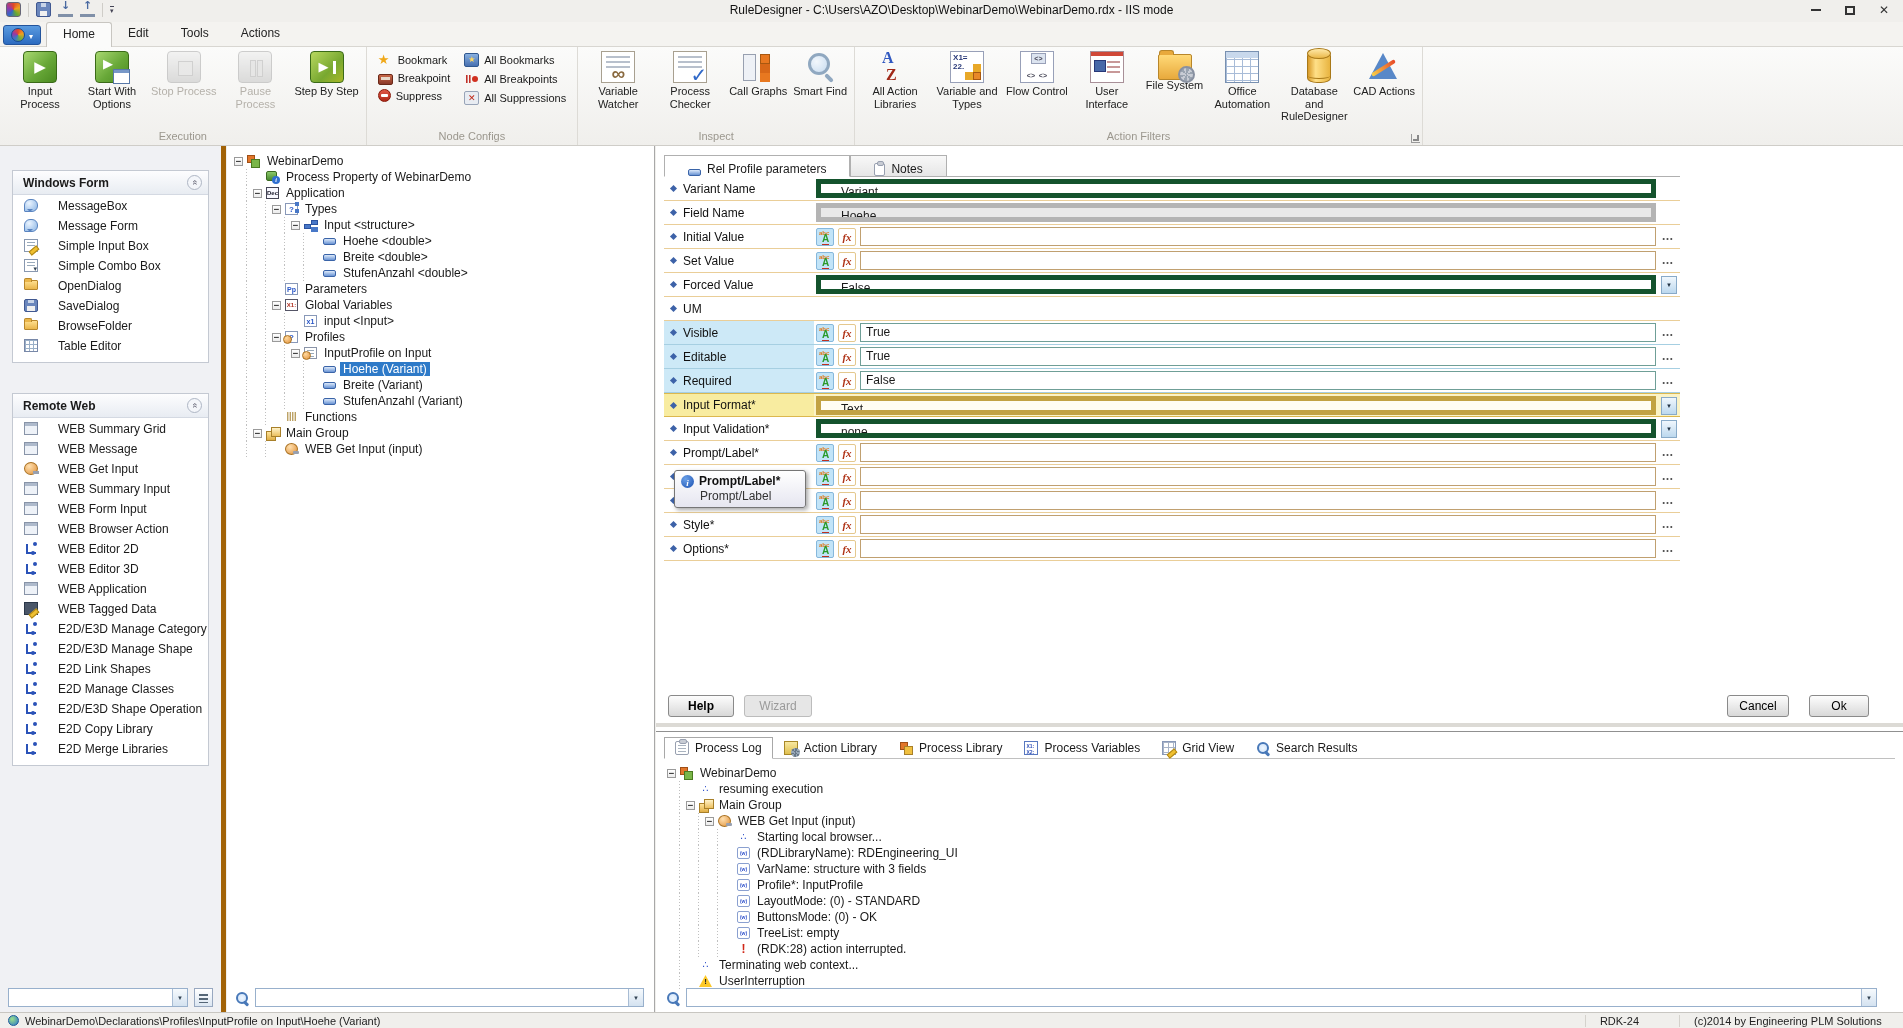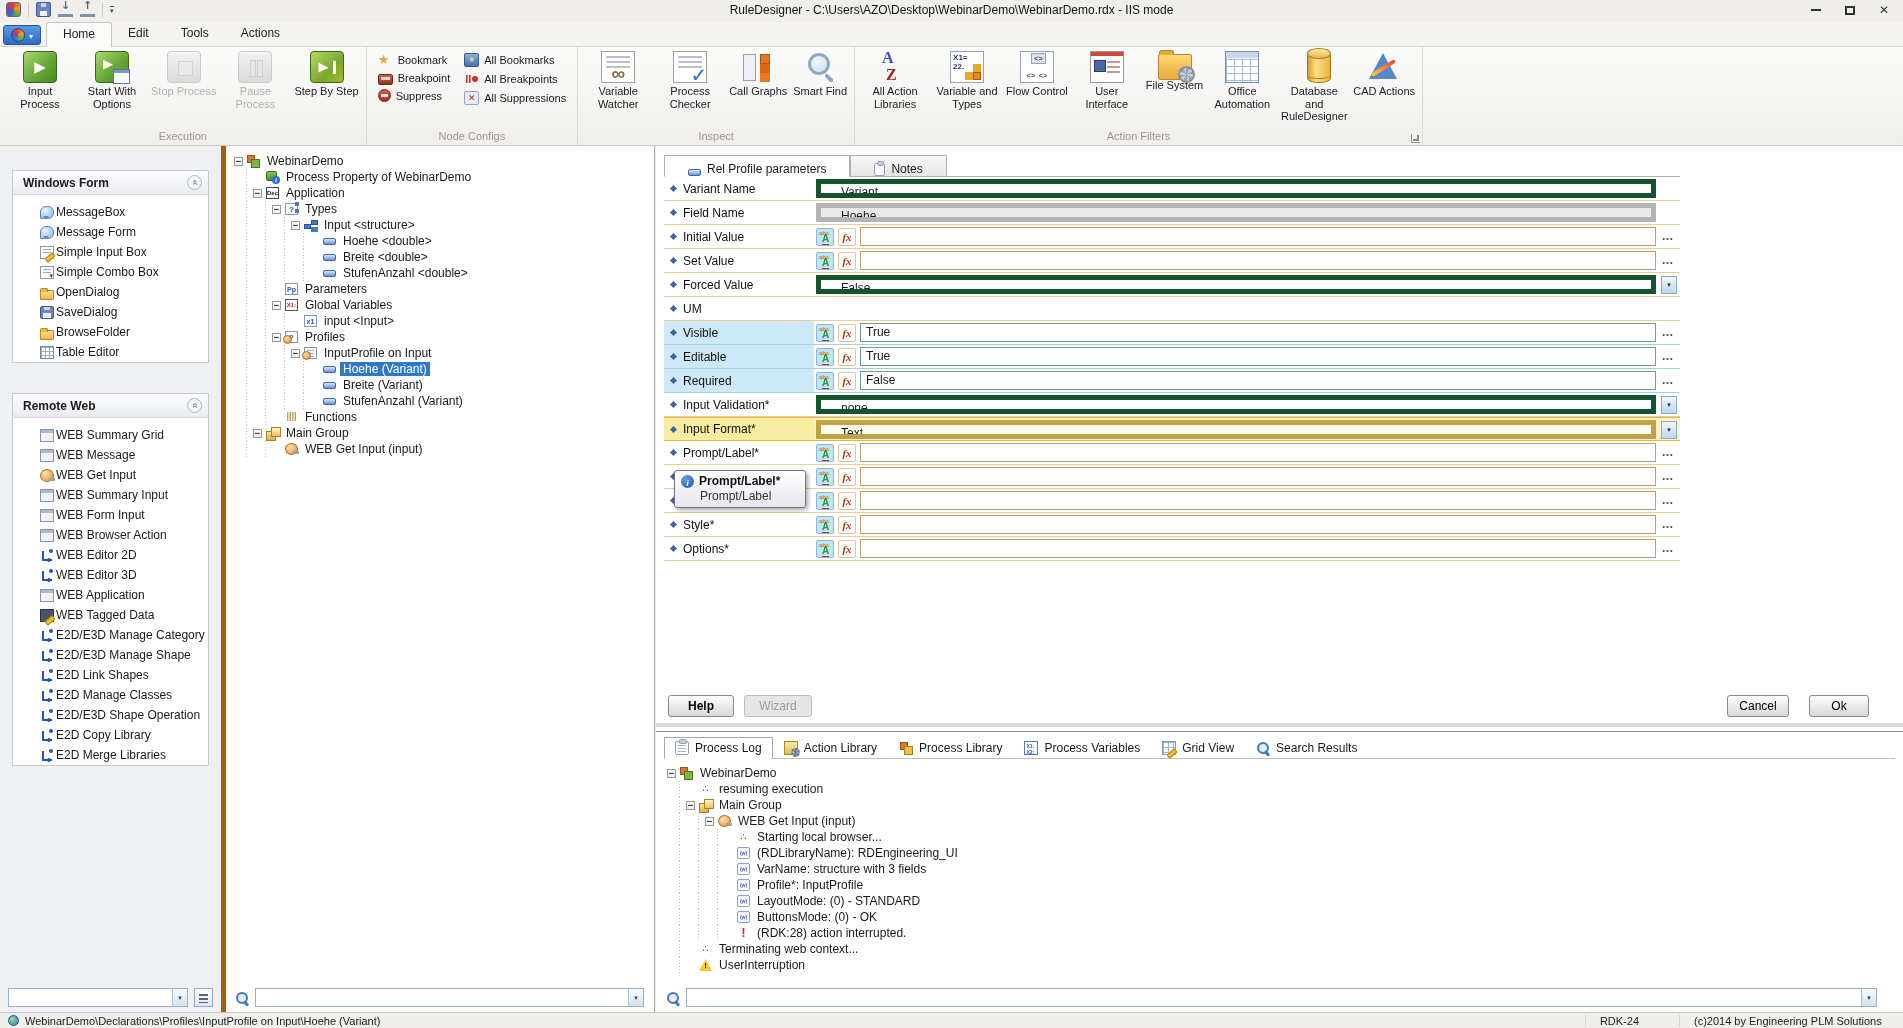--- a/index.html
+++ b/index.html
@@ -106,21 +106,21 @@
 #rightpanel{position:absolute;left:656px;right:0;top:0;bottom:0;background:#fff}
 #formpanel{position:absolute;top:0;left:0;right:0;height:581px;border-bottom:4px solid #dcdad5}
 #bottompanel{position:absolute;top:585px;left:0;right:0;bottom:0;border-top:1px solid #909090;background:#fff}
 
 #sidebar-panels{position:absolute;top:24px;left:12px;right:12px}
 .spanel{background:#fff;border:1px solid #c4c9d2;margin-bottom:30px}
 .spanel-head{height:24px;display:flex;align-items:center;background:linear-gradient(#fdfdfe,#e8ecf2);border-bottom:1px solid #d4d9e2;padding:0 6px 0 10px}
 .spanel-title{font-weight:bold;font-size:12px;flex:1}
 .chev{width:15px;height:15px;border:1px solid #aeb6c4;border-radius:50%;background:#f4f6fa;color:#556;font-size:9px;line-height:13px;text-align:center;transform:rotate(90deg)}
 .slist{padding:4px 0 3px}
-.sitem{height:20px;display:flex;align-items:flex-end;gap:2px;padding-left:27px;white-space:nowrap}
+.sitem{height:20px;display:flex;align-items:flex-start;gap:20px;padding-left:11px;white-space:nowrap}
 .sic{width:14px;height:13px;flex:none;position:relative;display:inline-block}
 .si-message-bubble{background:radial-gradient(circle at 35% 30%,#eaf4ff,#8ab4e4);border:1px solid #5a84c0;border-radius:6px 6px 6px 1px}
 .si-message-bubble::after{content:"";position:absolute;left:2px;bottom:-4px;border:3px solid transparent;border-top-color:#5a84c0}
 .si-input-box,.si-combo-box{background:#fff;border:1px solid #8898b0}
 .si-input-box::after,.si-combo-box::after{content:"";position:absolute;left:2px;top:2px;right:2px;height:6px;background:repeating-linear-gradient(to bottom,#9ab 0 1px,transparent 1px 3px)}
 .si-input-box::before{content:"";position:absolute;right:-2px;bottom:-2px;width:8px;height:3px;background:#f0c030;border:1px solid #b08818;transform:rotate(-40deg);z-index:1}
 .si-combo-box::before{content:"▾";position:absolute;right:0;bottom:-1px;font-size:7px;line-height:7px;color:#345;z-index:1}
 .si-open-folder,.si-browse-folder{top:1px;height:10px;background:linear-gradient(#ffdf8e,#eab64a);border:1px solid #b8872a;border-radius:1px}
 .si-open-folder::before,.si-browse-folder::before{content:"";position:absolute;top:-3px;left:-1px;width:6px;height:3px;background:#eab64a;border:1px solid #b8872a;border-bottom:none;border-radius:2px 2px 0 0}
 .si-save-dialog{background:#6a86bc;border:1px solid #405890;border-radius:2px}
@@ -807,37 +807,37 @@
               <span class="bullet"></span>
               <span class="flabel-text">Required</span>
             </div>
             <div class="fval">
               <span class="f-abc"></span>
               <span class="f-fx"></span>
               <div class="vbox teal">False</div>
             </div>
             <span class="f-ell">…</span>
           </div>
+          <div class="frow h-yellow">
+            <div class="flabel">
+              <span class="bullet"></span>
+              <span class="flabel-text">Input Format*</span>
+            </div>
+            <div class="fval">
+              <div class="vwide">Text</div>
+            </div>
+            <span class="f-drop"></span>
+          </div>
           <div class="frow">
             <div class="flabel">
               <span class="bullet"></span>
               <span class="flabel-text">Input Validation*</span>
             </div>
             <div class="fval">
               <div class="vwide">none</div>
-            </div>
-            <span class="f-drop"></span>
-          </div>
-          <div class="frow h-yellow">
-            <div class="flabel">
-              <span class="bullet"></span>
-              <span class="flabel-text">Input Format*</span>
-            </div>
-            <div class="fval">
-              <div class="vwide">Text</div>
             </div>
             <span class="f-drop"></span>
           </div>
           <div class="frow">
             <div class="flabel">
               <span class="bullet"></span>
               <span class="flabel-text">Prompt/Label*</span>
             </div>
             <div class="fval">
               <span class="f-abc"></span>
@@ -1005,20 +1005,28 @@
             <span class="guide"></span>
             <span class="exp none"></span>
             <span class="tic ti-param"></span>
             <span class="tlabel">ButtonsMode: (0) - OK</span>
           </div>
           <div class="trow">
             <span class="guide"></span>
             <span class="guide"></span>
             <span class="guide"></span>
             <span class="exp none"></span>
+            <span class="tic ti-param"></span>
+            <span class="tlabel">TreeList: empty</span>
+          </div>
+          <div class="trow">
+            <span class="guide"></span>
+            <span class="guide"></span>
+            <span class="guide"></span>
+            <span class="exp none"></span>
             <span class="tic ti-error"></span>
             <span class="tlabel">(RDK:28) action interrupted.</span>
           </div>
           <div class="trow">
             <span class="guide"></span>
             <span class="exp none"></span>
             <span class="tic ti-dots"></span>
             <span class="tlabel">Terminating web context...</span>
           </div>
           <div class="trow">

